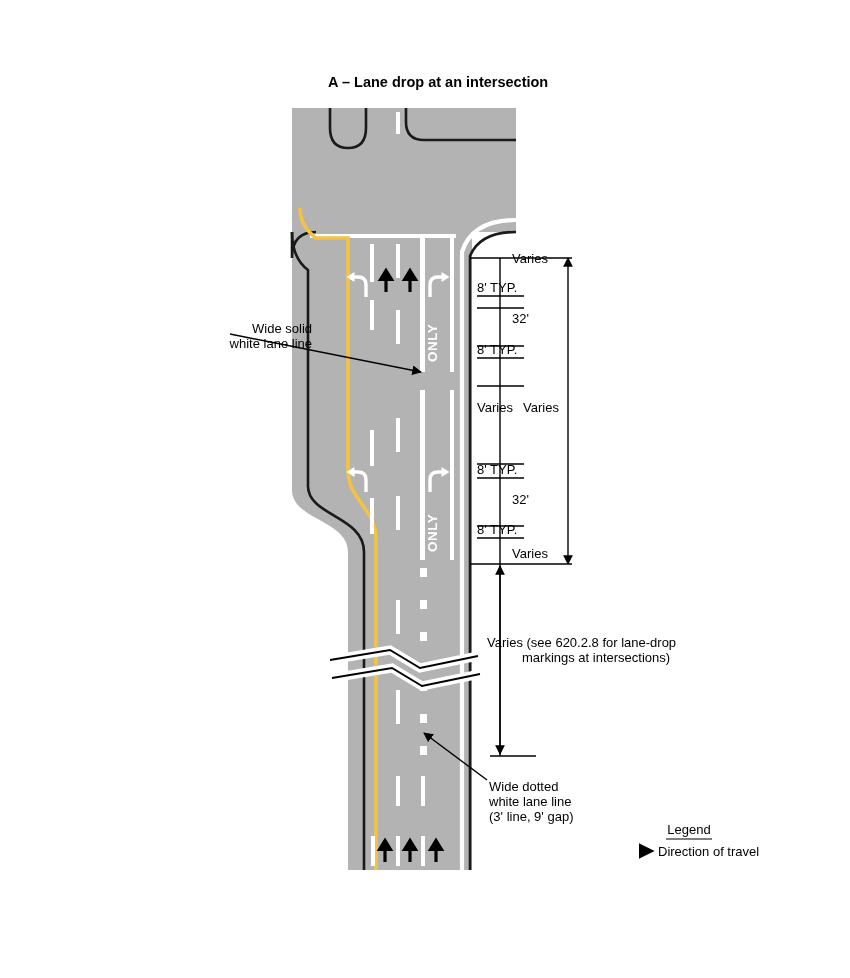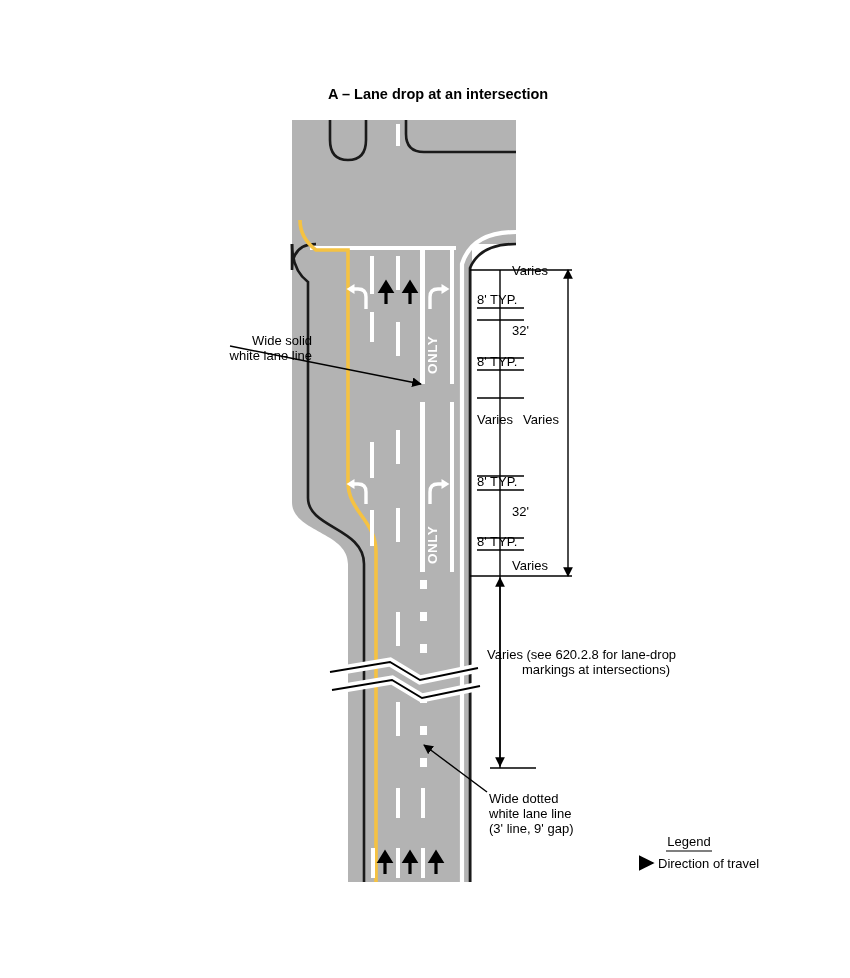--- a/index.html
+++ b/index.html
@@ -9,21 +9,21 @@
   }
   body {
     width: 850px;
     height: 978px;
     position: relative;
     font-family: "Liberation Sans", sans-serif;
     overflow: hidden;
   }
   #figure-root {
     position: absolute;
-    left: 0; top: 12px;
+    left: 0; top: 0;
     width: 850px;
     height: 918px;
   }
   svg#diagram {
     display: block;
     width: 850px;
     height: 978px;
   }
   .txt {
     font-family: "Liberation Sans", sans-serif;

